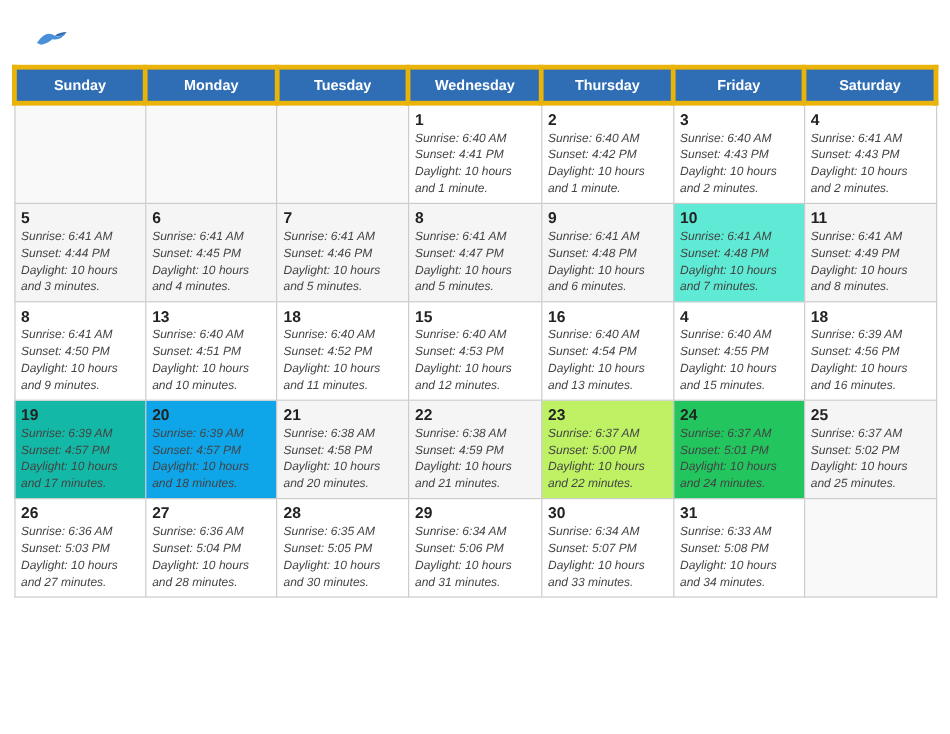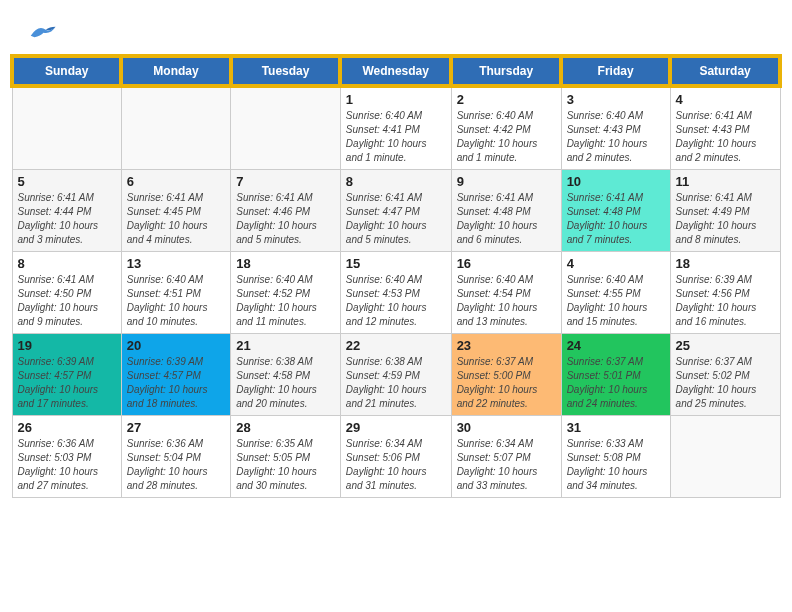--- a/index.html
+++ b/index.html
@@ -285,21 +285,21 @@
 Daylight: 10 hours
 and 20 minutes.</div>
         </td>
         <td style="background-color: rgb(245, 245, 245);">
           <span class="day-num">22</span>
           <div class="day-info" style="white-space: pre-line;">Sunrise: 6:38 AM
 Sunset: 4:59 PM
 Daylight: 10 hours
 and 21 minutes.</div>
         </td>
-        <td style="background-color: #fdba74;">
+        <td style="background-color: #bef264;">
           <span class="day-num">23</span>
           <div class="day-info" style="white-space: pre-line;">Sunrise: 6:37 AM
 Sunset: 5:00 PM
 Daylight: 10 hours
 and 22 minutes.</div>
         </td>
         <td style="background-color: #22c55e;">
           <span class="day-num">24</span>
           <div class="day-info" style="white-space: pre-line;">Sunrise: 6:37 AM
 Sunset: 5:01 PM

